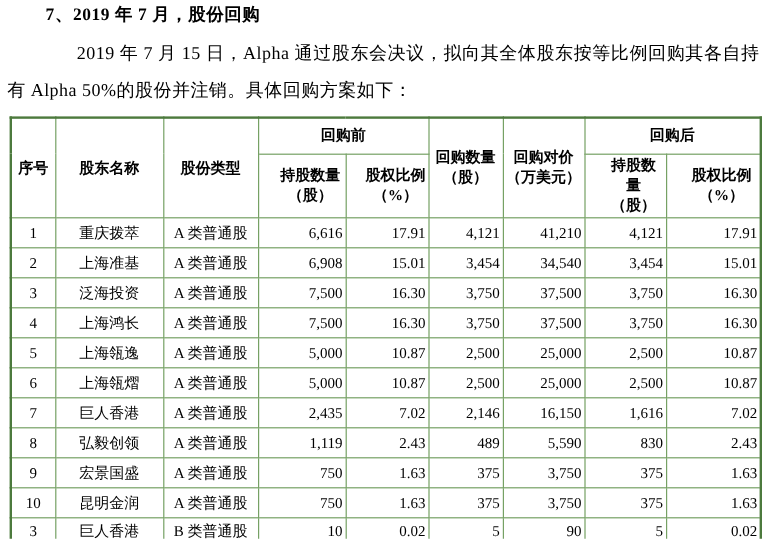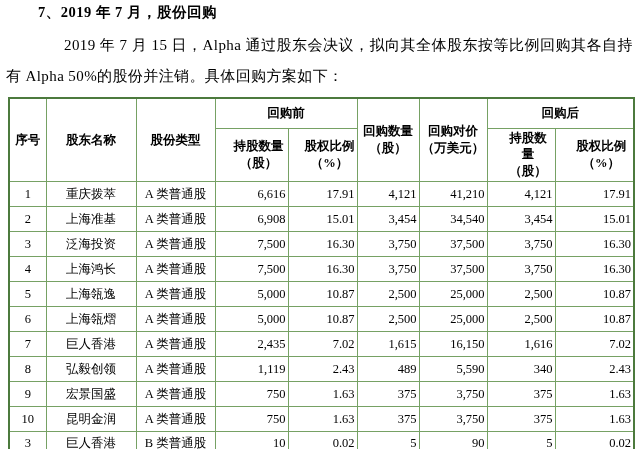--- a/index.html
+++ b/index.html
@@ -161,34 +161,34 @@
         <td class="c-num">25,000</td>
         <td class="c-num">2,500</td>
         <td class="c-num">10.87</td>
       </tr>
       <tr>
         <td class="c-center">7</td>
         <td class="c-center">巨人香港</td>
         <td class="c-center">A 类普通股</td>
         <td class="c-num">2,435</td>
         <td class="c-num">7.02</td>
-        <td class="c-num">1,615</td>
+        <td class="c-num">2,146</td>
         <td class="c-num">16,150</td>
         <td class="c-num">1,616</td>
         <td class="c-num">7.02</td>
       </tr>
       <tr>
         <td class="c-center">8</td>
         <td class="c-center">弘毅创领</td>
         <td class="c-center">A 类普通股</td>
         <td class="c-num">1,119</td>
         <td class="c-num">2.43</td>
         <td class="c-num">489</td>
         <td class="c-num">5,590</td>
-        <td class="c-num">340</td>
+        <td class="c-num">830</td>
         <td class="c-num">2.43</td>
       </tr>
       <tr>
         <td class="c-center">9</td>
         <td class="c-center">宏景国盛</td>
         <td class="c-center">A 类普通股</td>
         <td class="c-num">750</td>
         <td class="c-num">1.63</td>
         <td class="c-num">375</td>
         <td class="c-num">3,750</td>

